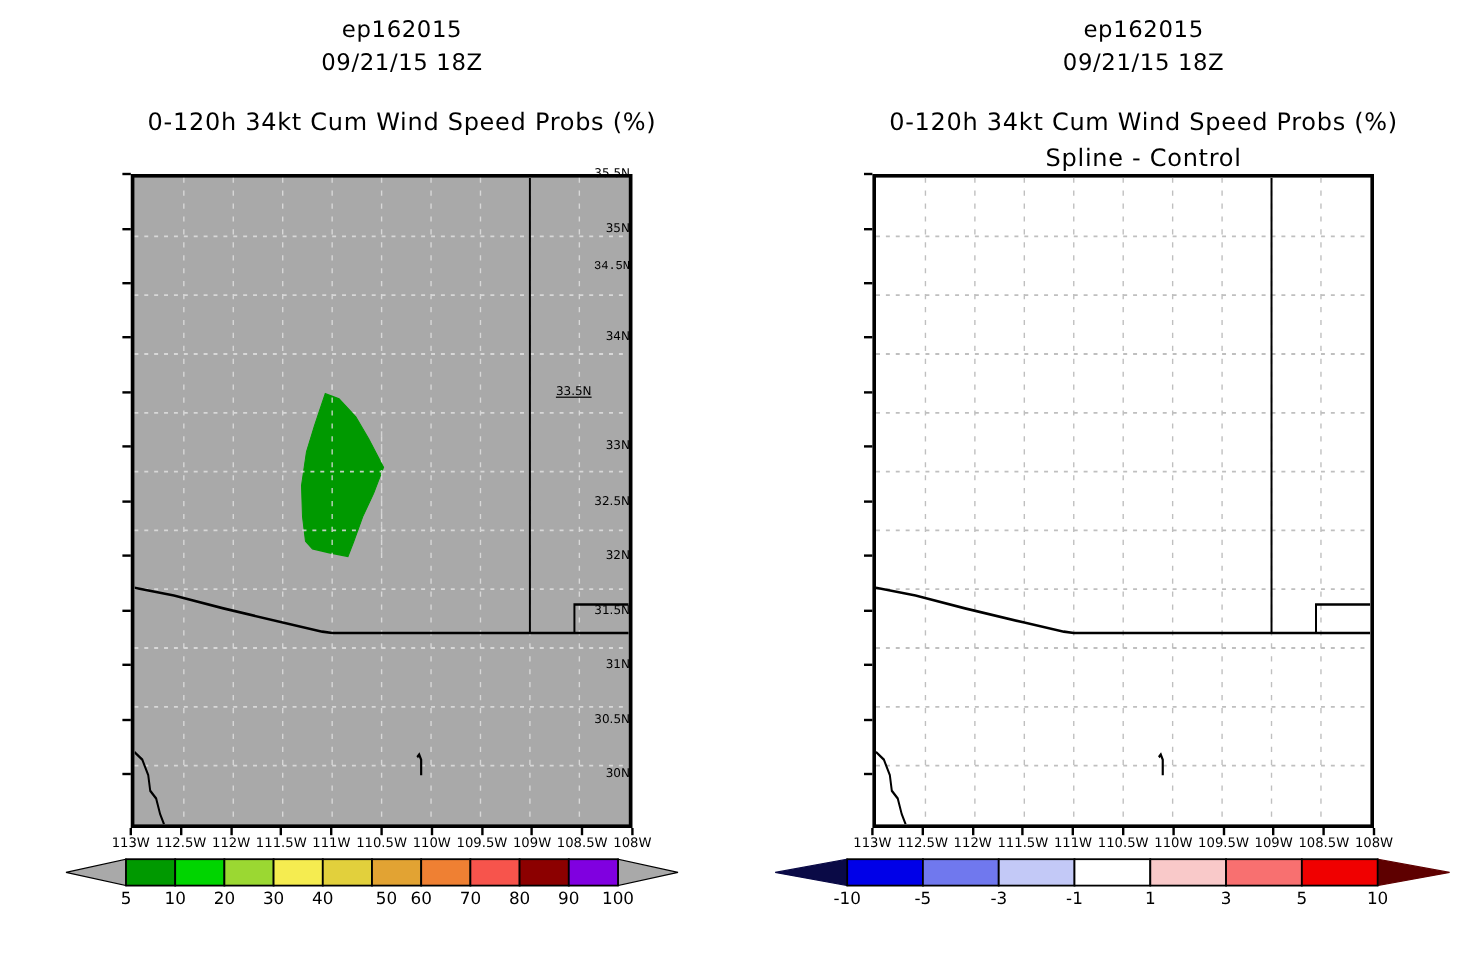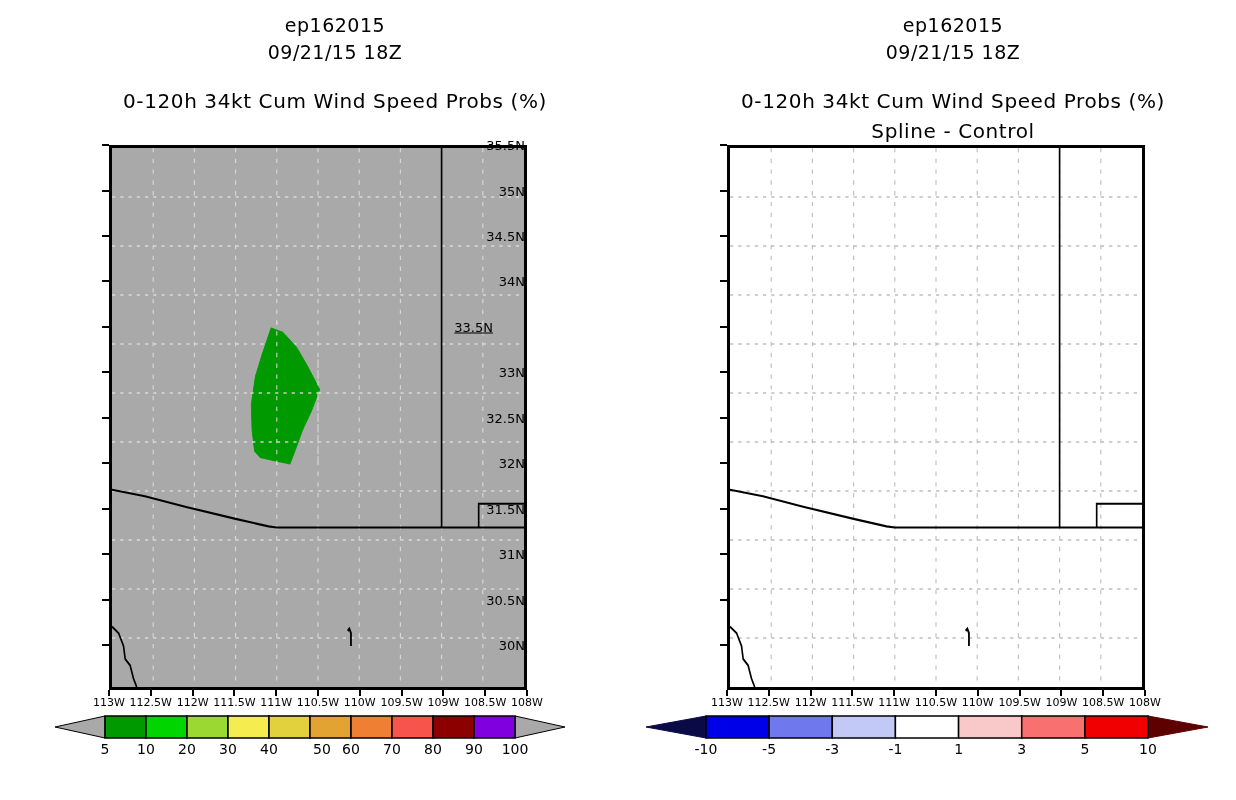--- a/index.html
+++ b/index.html
@@ -59,21 +59,21 @@
     width: 100%;
     height: 100%;
     display: block;
   }
 
   
   .ytick-label {
     position: absolute;
     right: 620px;
     text-align: right;
-    font-size: 13px;
+    font-size: 10px;
     color: #000;
     white-space: nowrap;
     transform: translateY(-50%);
   }
   .ytick-mark {
     position: absolute;
     width: 7px;
     height: 2px;
     background: #000;
     transform: translateY(-50%);
@@ -308,21 +308,21 @@
     <div class="ytick-label" style="right:620px; top:318.2px;">32N</div>
     <div class="ytick-mark" style="left:-7px; top:272.7px;"></div>
     <div class="ytick-label" style="right:620px; top:272.7px;">32.5N</div>
     <div class="ytick-mark" style="left:-7px; top:227.3px;"></div>
     <div class="ytick-label" style="right:620px; top:227.3px;">33N</div>
     <div class="ytick-mark" style="left:-7px; top:181.8px;"></div>
     <div class="ytick-label" style="right:652px; top:181.8px;text-decoration:underline;">33.5N</div>
     <div class="ytick-mark" style="left:-7px; top:136.4px;"></div>
     <div class="ytick-label" style="right:620px; top:136.4px;">34N</div>
     <div class="ytick-mark" style="left:-7px; top:90.9px;"></div>
-    <div class="ytick-label" style="right:620px; top:91px;">34.5N</div>
+    <div class="ytick-label" style="right:620px; top:78px;font-family:Liberation Mono, monospace;">34.5N</div>
     <div class="ytick-mark" style="left:-7px; top:45.5px;"></div>
     <div class="ytick-label" style="right:620px; top:45.5px;">35N</div>
     <div class="ytick-mark" style="left:-7px; top:0px;"></div>
     <div class="ytick-label" style="right:620px; top:0px;">35.5N</div>
 
     <div class="xtick-mark" style="left:0px;    top:545px;"></div>
     <div class="xtick-label" style="left:0px;    top:551px;">113W</div>
     <div class="xtick-mark" style="left:41.8px; top:545px;"></div>
     <div class="xtick-label" style="left:41.8px; top:551px;">112.5W</div>
     <div class="xtick-mark" style="left:83.6px; top:545px;"></div>

